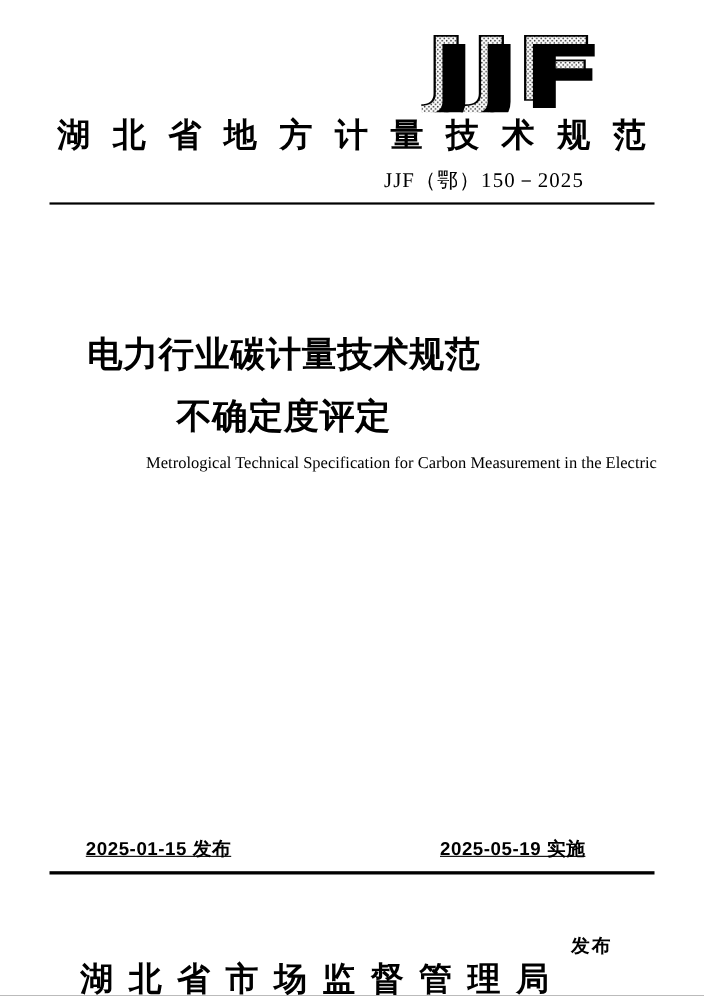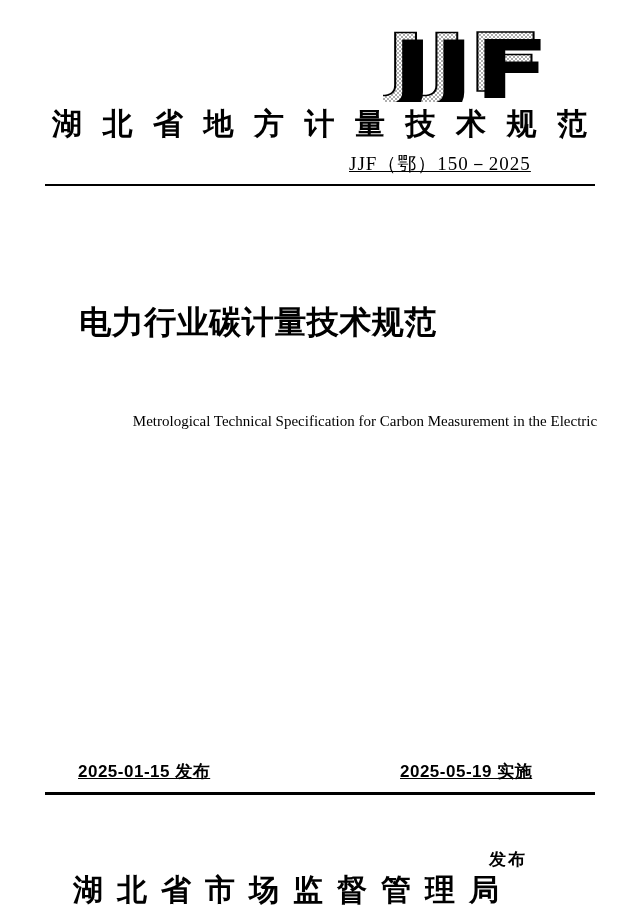--- a/index.html
+++ b/index.html
@@ -37,21 +37,20 @@
     line-height: 1.2;
   }
   .designation {
     position: absolute;
     left: 349px;
     top: 151px;
     font-family: "Liberation Serif", "DejaVu Serif", serif;
     font-size: 19px;
     letter-spacing: 1px;
     white-space: nowrap;
-    text-decoration: underline;
   }
   .rule {
     position: absolute;
     left: 45px;
     width: 550px;
     background: #000;
   }
   .rule-top { top: 184px; height: 2px; }
   .rule-bottom { top: 792px; height: 3px; }
   .title-zh {
@@ -97,21 +96,21 @@
     top: 835px;
     font-family: "Liberation Serif", "DejaVu Serif", serif;
     font-weight: bold;
     font-size: 30px;
     letter-spacing: 14px;
     white-space: nowrap;
     margin-top: 35px;
   }
   .publisher-suffix {
     position: absolute;
-    left: 489px;
+    left: 519px;
     top: 848px;
     font-family: "Liberation Sans", "DejaVu Sans", sans-serif;
     font-weight: bold;
     font-size: 17px;
     letter-spacing: 2px;
     white-space: nowrap;
   }
 </style>
 </head>
 <body>
@@ -130,20 +129,21 @@
     <text x="9" y="68" font-family="'DejaVu Sans', sans-serif" font-weight="bold" font-size="80" fill="#000000" textLength="158" lengthAdjust="spacingAndGlyphs">JJF</text>
   </svg>
 
   <div class="series-title">湖北省地方计量技术规范</div>
 
   <div class="designation">JJF（鄂）150－2025</div>
 
   <div class="rule rule-top"></div>
 
   <div class="title-zh title-zh-1">电力行业碳计量技术规范</div>
+  <div class="title-zh title-zh-2">不确定度评定</div>
 
   <div class="subtitle-en subtitle-en-1">Metrological Technical Specification for Carbon Measurement in the Electric</div>
 
   <div class="date date-issue">2025-01-15 发布</div>
   <div class="date date-implement">2025-05-19 实施</div>
 
   <div class="rule rule-bottom"></div>
 
   <div class="publisher">湖北省市场监督管理局</div>
   <div class="publisher-suffix">发布</div>

